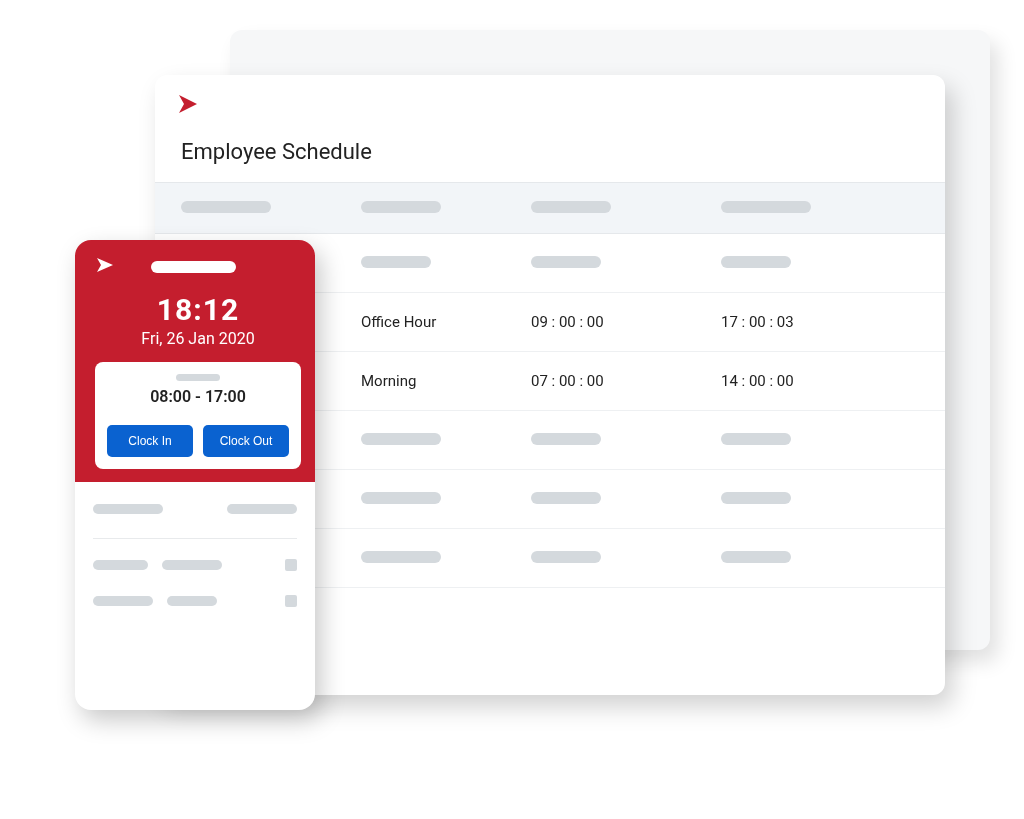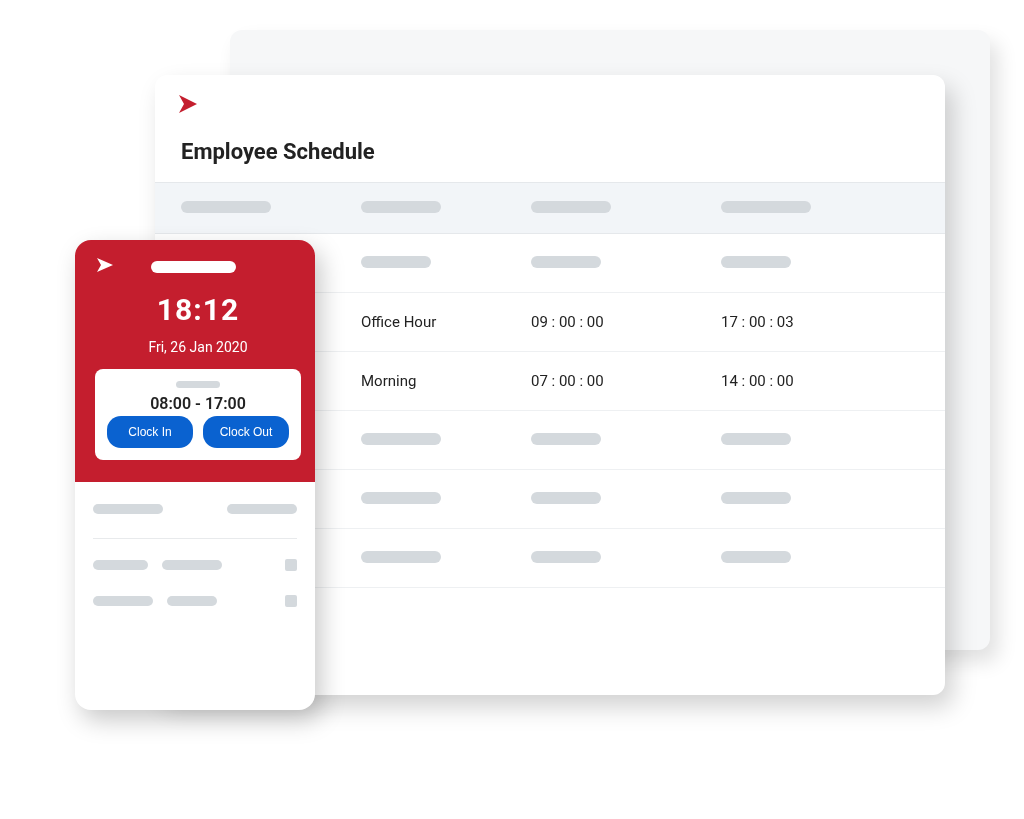--- a/index.html
+++ b/index.html
@@ -40,21 +40,21 @@
     .main-header {
       padding: 18px 22px 8px 22px;
     }
 
     .logo-arrow {
       display: inline-block;
     }
 
     .page-title {
       font-size: 22px;
-      font-weight: 700;
+      font-weight: 400;
       color: #222;
       padding: 12px 26px 18px 26px;
     }
 
     
     .schedule-table {
       width: 100%;
     }
 
     .table-header-row {
@@ -134,23 +134,23 @@
 
     .clock-time {
       color: #fff;
       font-size: 30px;
       font-weight: 700;
       text-align: center;
       letter-spacing: 1px;
     }
     .clock-date {
       color: #fff;
-      font-size: 14px;
+      font-size: 16px;
       text-align: center;
-      margin-top: 12px;
+      margin-top: 2px;
       margin-bottom: 14px;
     }
 
     .shift-card {
       background: #fff;
       border-radius: 8px;
       padding: 10px 12px 12px 12px;
     }
 
     .shift-placeholder {
@@ -159,33 +159,33 @@
       background: #d4d9dd;
       border-radius: 4px;
       margin: 2px auto 6px auto;
     }
 
     .shift-text {
       text-align: center;
       font-size: 16px;
       font-weight: 600;
       color: #222;
-      margin-bottom: 3px;
+      margin-bottom: 19px;
     }
 
     .btn-row {
       display: flex;
       gap: 10px;
     }
     .btn {
       flex: 1;
       background: #0a62d0;
       color: #fff;
       border: none;
-      border-radius: 14px;
+      border-radius: 5px;
       padding: 9px 0;
       font-size: 12px;
       font-weight: 500;
       cursor: pointer;
     }
 
     .mobile-bottom {
       padding: 22px 18px;
     }
 

